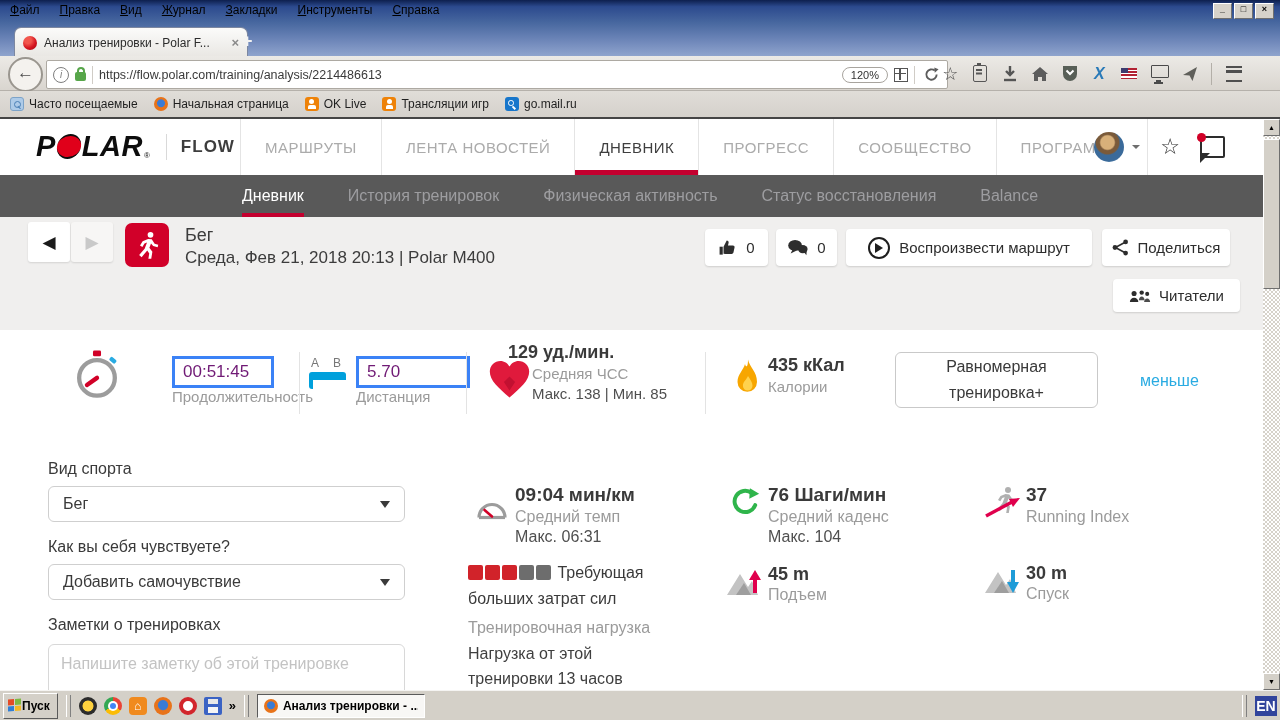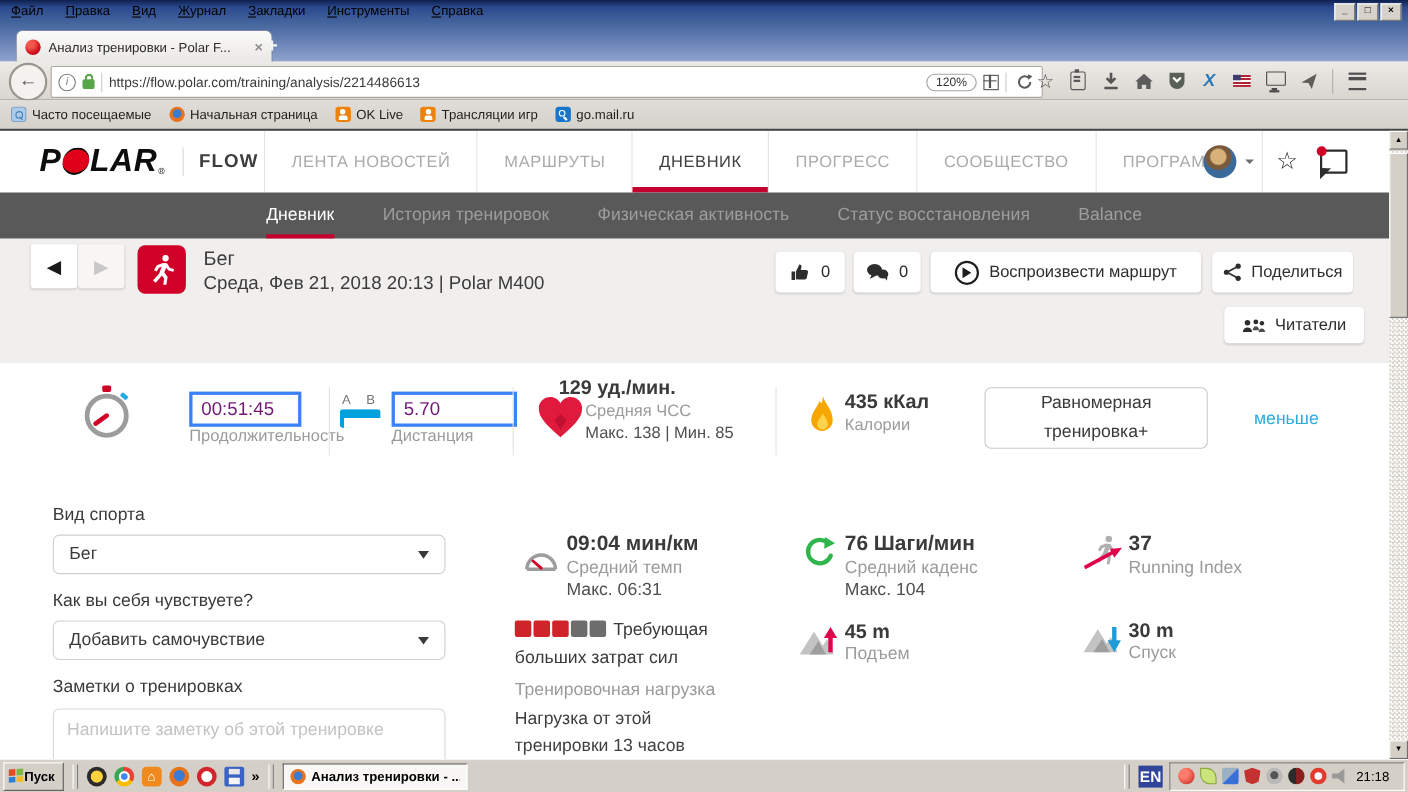--- a/index.html
+++ b/index.html
@@ -333,22 +333,22 @@
   <div class="site-header">
     <div class="polar-logo">
       <span class="plogo-txt">P</span>
       <span class="plogo-o"></span>
       <span class="plogo-txt">LAR</span>
       <span class="plogo-reg">®</span>
       <span class="logo-sep"></span>
       <span class="flow-txt">FLOW</span>
     </div>
     <div class="site-nav">
+      <span class="snav">МАРШРУТЫ</span>
       <span class="snav">ЛЕНТА НОВОСТЕЙ</span>
-      <span class="snav">МАРШРУТЫ</span>
       <span class="snav active">ДНЕВНИК</span>
       <span class="snav">ПРОГРЕСС</span>
       <span class="snav">СООБЩЕСТВО</span>
       <span class="snav">ПРОГРАММЫ</span>
     </div>
     <div class="hdr-right">
       <span class="avatar"></span>
       <span class="caret-dn"></span>
       <span class="hdr-star">☆</span>
       <span class="chat-ic">
@@ -568,26 +568,15 @@
       <span class="chev">»</span>
     </div>
     <span class="grip"></span>
     <div class="taskbtn">
       <span class="bm-ic bm-ff"></span>
       <span style="overflow:hidden;white-space:nowrap;">Анализ тренировки - ...</span>
     </div>
     <span class="tb-spacer"></span>
     <span class="grip"></span>
     <span class="lang">EN</span>
-    <div class="tray">
-      <span class="tri t-bug"></span>
-      <span class="tri t-leaf"></span>
-      <span class="tri t-net"></span>
-      <span class="tri t-shield"></span>
-      <span class="tri t-cam"></span>
-      <span class="tri t-disc"></span>
-      <span class="tri t-ring"></span>
-      <span class="tri t-spk"></span>
-      <span class="clock">21:18</span>
-    </div>
   </div>
 
 </div>
 
 </body></html>

